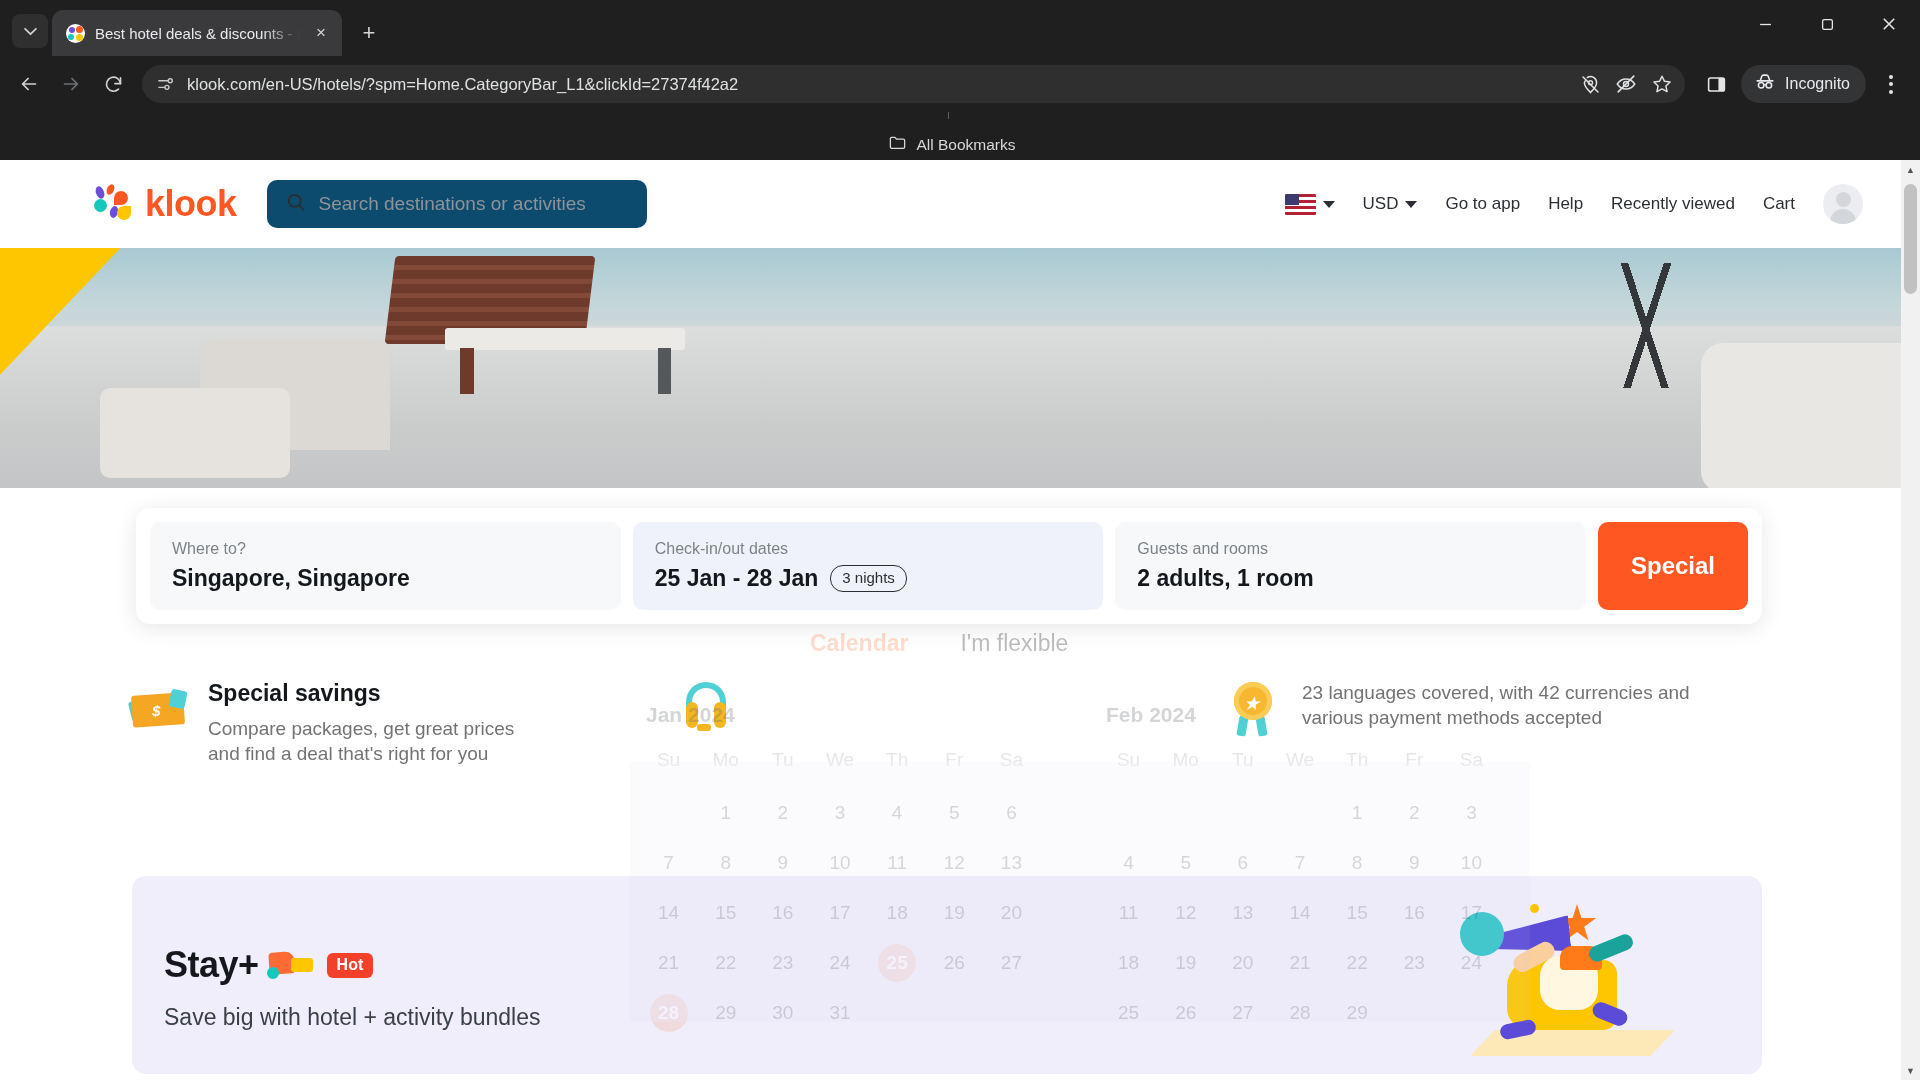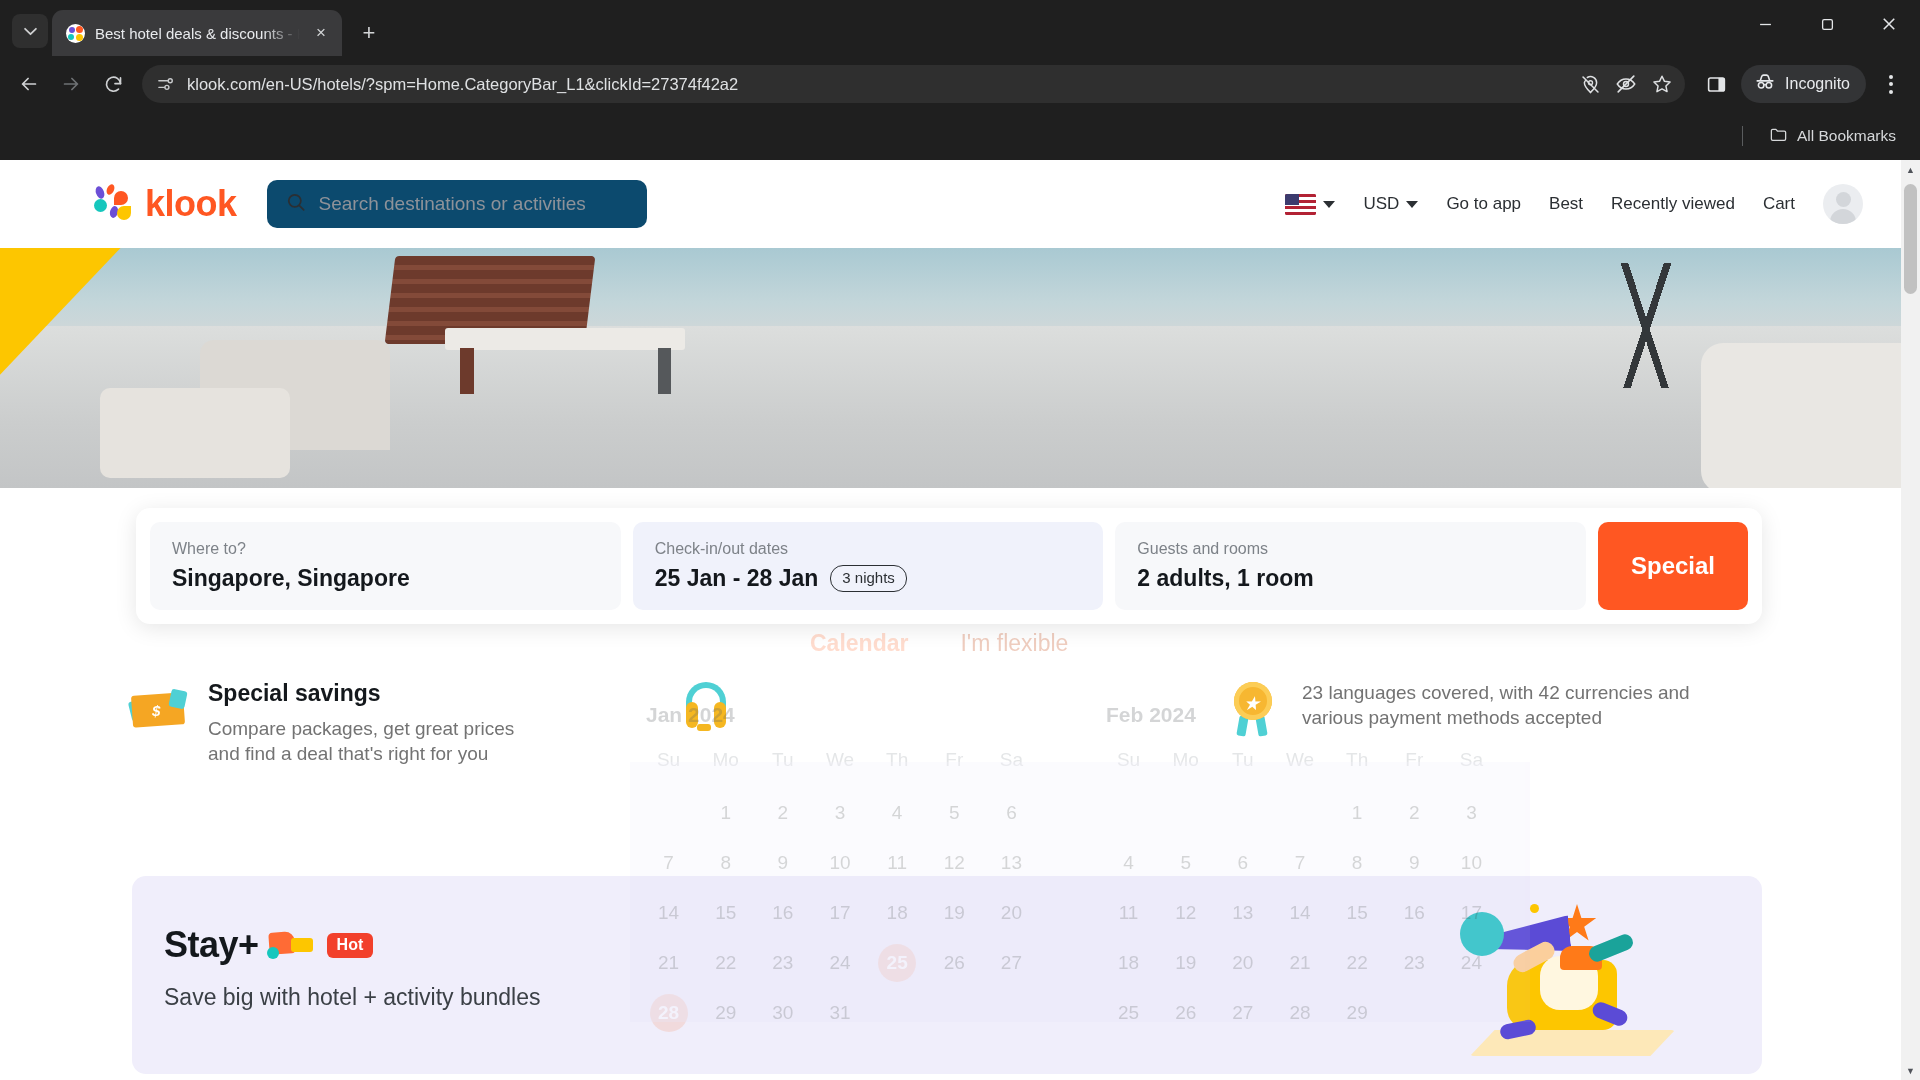--- a/index.html
+++ b/index.html
@@ -139,20 +139,21 @@
   }
   .kebab i { width: 4px; height: 4px; border-radius: 50%; background: #e3e5e7; display: block; }
 
   .bookmarkbar {
     height: 48px;
     background: #1f1f1f;
     display: flex; align-items: center;
     justify-content: flex-end;
     padding-right: 16px;
     gap: 10px;
+    flex-direction: column;
   }
   .bm-sep { width: 1px; height: 20px; background: #5a5c5e; margin-right: 8px; }
   .bm-item { display: flex; align-items: center; gap: 9px; color: #d6d8da; font-size: 15.5px; padding: 4px 8px; border-radius: 6px; }
 
   
   .viewport {
     position: absolute;
     left: 0; top: 160px;
     width: 1920px; height: 920px;
     background: #fff;
@@ -335,21 +336,21 @@
 
   
   .stay-banner {
     position: absolute; left: 132px; top: 716px;
     width: 1630px; height: 198px;
     background: #f0eefb;
     border-radius: 14px;
     overflow: hidden;
     z-index: 4;
   }
-  .stay-inner { padding: 48px 0 0 32px; }
+  .stay-inner { padding: 68px 0 0 32px; }
   .stay-title { display:flex; align-items:center; gap: 8px; margin-bottom: 18px;}
   .stay-title .t { font-size: 36px; font-weight: 800; color: #14181c; letter-spacing: -0.5px;}
   .stay-deco { width: 52px; height: 30px; position: relative; }
   .stay-deco .d1 { position:absolute; left:2px; top:2px; width:26px; height:22px; background:#ff6b35; border-radius:4px 10px 4px 4px; transform: rotate(-4deg);}
   .stay-deco .d2 { position:absolute; left:24px; top:8px; width:22px; height:14px; background:#fdc600; border-radius:3px;}
   .stay-deco .d3 { position:absolute; left:0px; top:17px; width:12px; height:12px; background:#16c7bd; border-radius:50%;}
   .hot-badge {
     background: #f2402b; color: #fff; font-size: 16px; font-weight: 700;
     border-radius: 6px; padding: 3px 10px 4px;
   }
@@ -373,21 +374,21 @@
   
   .cal-overlay {
     position: absolute;
     left: 630px; top: 470px;
     width: 900px; height: 600px;
     z-index: 10;
     pointer-events: none;
     opacity: .26;
   }
   .cal-tabs { display: flex; gap: 52px; padding-left: 180px; margin-bottom: 30px; }
-  .cal-tab { font-size: 23px; color: #c2410c; }
+  .cal-tab { font-size: 23px; color: #000000; }
   .cal-tab.active { color: #ff7a45; font-weight: 600; }
   .cal-months { display: flex; gap: 60px; padding-left: 10px; margin-top: 46px; }
   .cal-month { width: 400px; }
   .cal-mtitle { font-size: 21px; color: #5c6166; margin-bottom: 22px; padding-left: 6px; font-weight: 600;}
   .cal-grid { display: grid; grid-template-columns: repeat(7, 1fr); row-gap: 22px; }
   .cal-dow { font-size: 19px; color: #9aa0a6; text-align: center; padding-bottom: 6px; }
   .cal-day { font-size: 19px; color: #5c6166; text-align: center; height: 28px; line-height: 28px; position: relative; }
   .cal-day.empty { color: transparent; }
   .cal-day.sel::before {
     content: ""; position: absolute; left: 50%; top: 50%;
@@ -575,21 +576,21 @@
               <span class="stripes"></span>
                 <span class="canton"></span>
             </span>
             <span class="caret"></span>
           </span>
           <span class="cur-sel">
             <span class="nav-link">USD</span>
             <span class="caret"></span>
           </span>
           <span class="nav-link">Go to app</span>
-          <span class="nav-link">Best</span>
+          <span class="nav-link">Help</span>
           <span class="nav-link">Recently viewed</span>
           <span class="nav-link">Cart</span>
           <span class="avatar">
               <span class="head"></span>
               <span class="body"></span>
             </span>
         </div>
       </div>
 
       <div class="hero">

